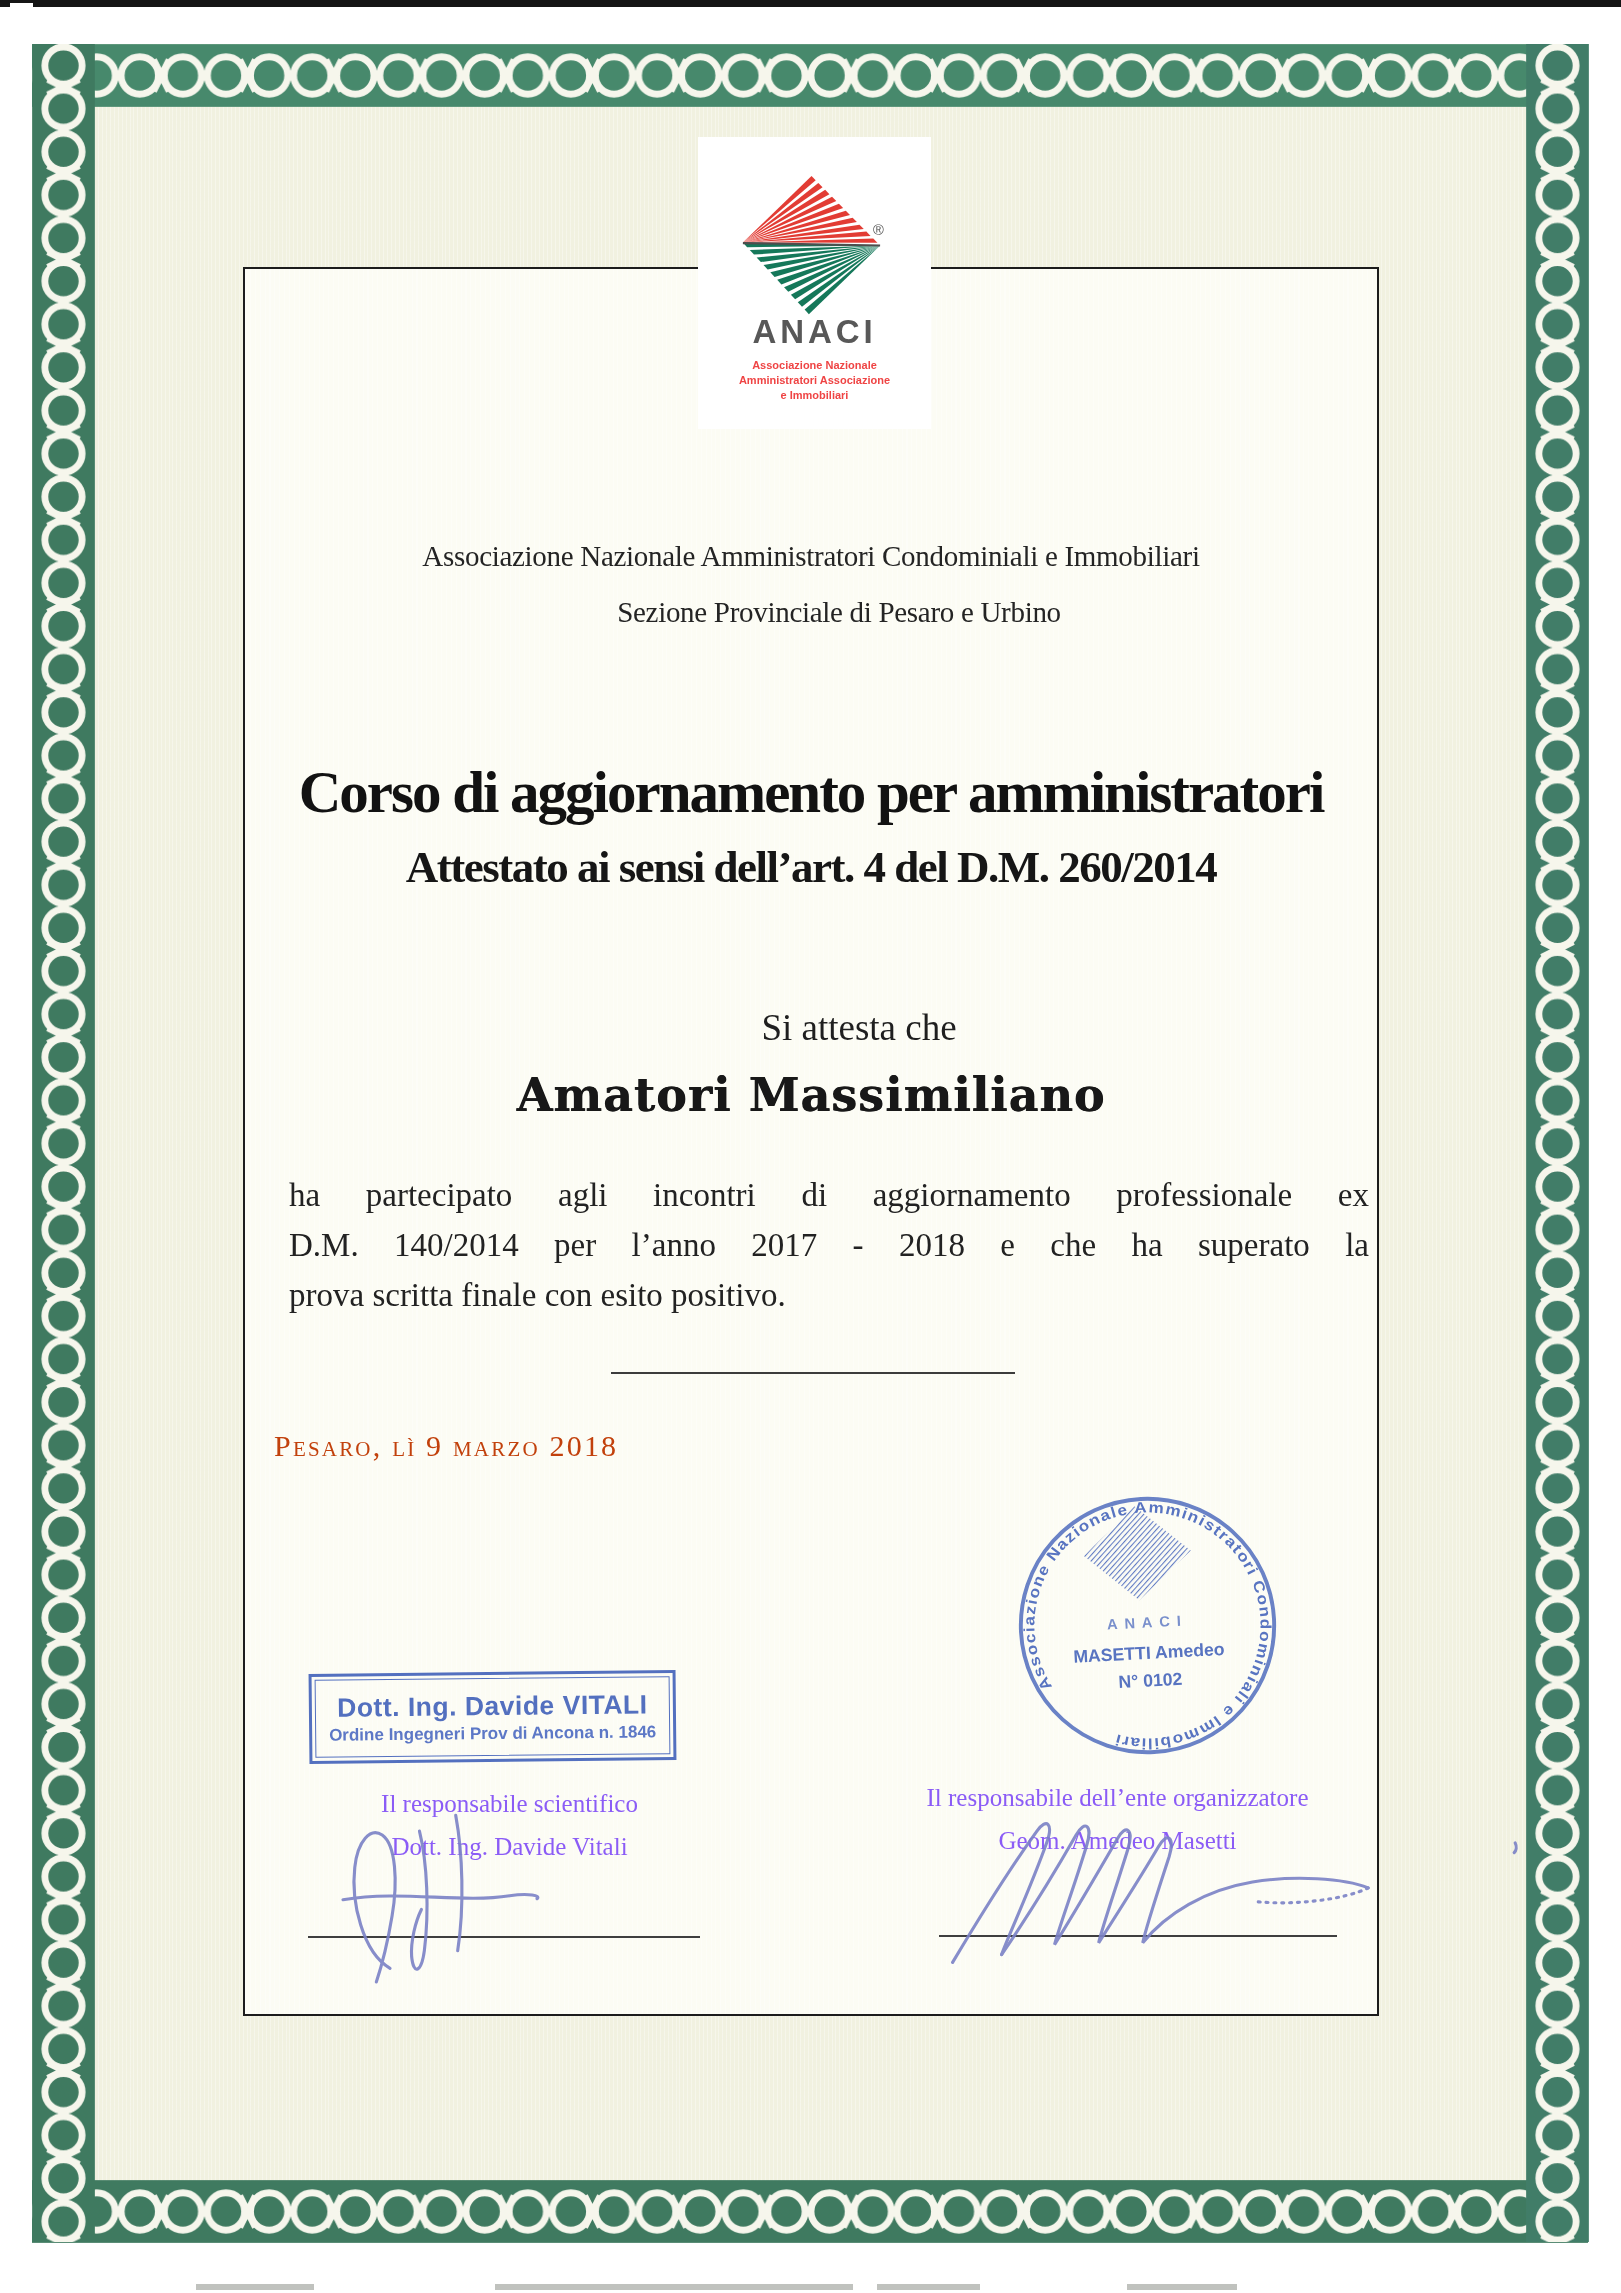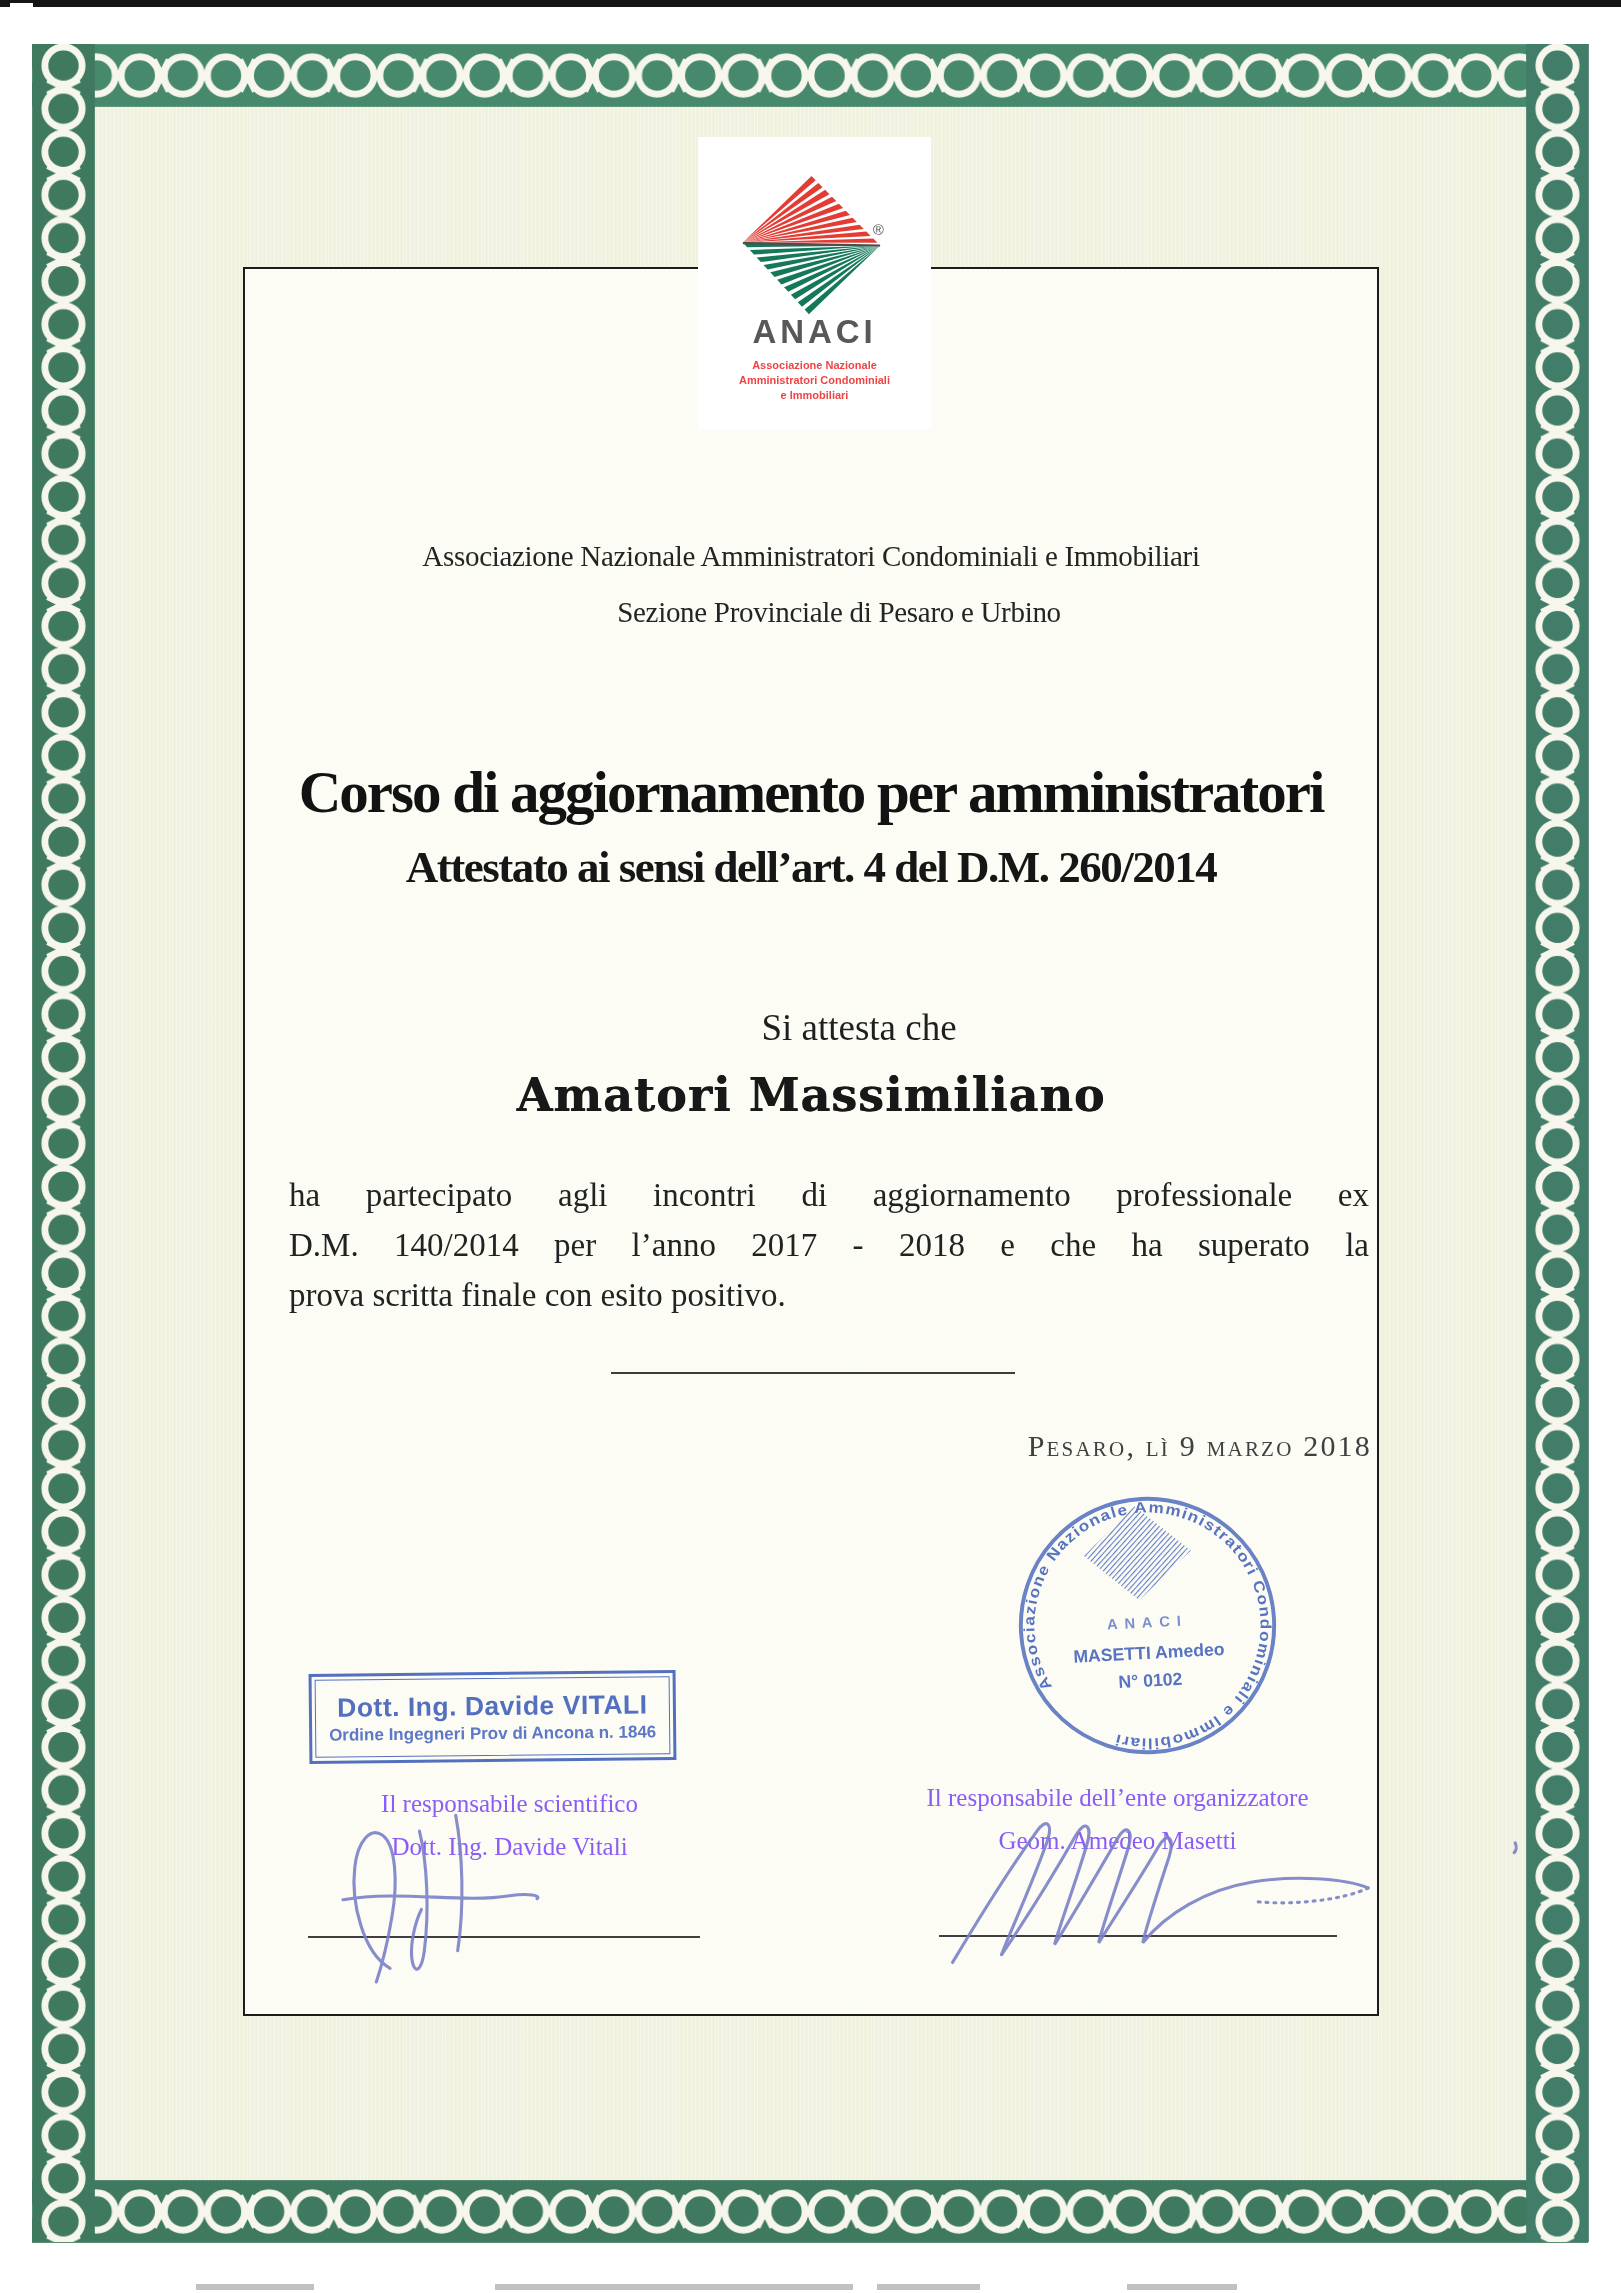--- a/index.html
+++ b/index.html
@@ -32,22 +32,22 @@
   .hdr1{top:540px;} .hdr2{top:596px;margin-left:28px;}
   .title-main{top:758px;font-size:59px;font-weight:bold;letter-spacing:-2px;color:#121212;}
   .title-sub{top:841px;font-size:45px;font-weight:bold;letter-spacing:-1.5px;color:#161616;}
   .lead{top:1006px;font-size:37px;margin-left:48px;}
   .recipient{top:1068px;font-size:46px;font-weight:bold;letter-spacing:1px;color:#181818;
              font-family:"DejaVu Serif", serif;text-shadow:0.6px 0 0 #181818;text-align:center;}
   .para{left:251px;top:1170px;width:1118px;font-size:33px;line-height:50px;color:#222;}
   .para .jl{display:block;text-align:justify;text-align-last:justify;margin-left:38px;}
   .para .jl.last{text-align-last:left;}
   .divider{left:611px;top:1372px;width:404px;height:2px;background:#3c3c3c;}
-  .dateline{left:274px;top:1429px;width:1098px;text-align:right;font-size:30px;
-            font-variant-caps:small-caps;letter-spacing:2.2px;color:#404040;}
+  .dateline{left:274px;top:1429px;width:1098px;text-align:left;font-size:30px;
+            font-variant-caps:small-caps;letter-spacing:2.2px;color:#c2410c;}
 
   
   .round-stamp{left:1012px;top:1490px;transform:rotate(-3deg);opacity:.92;}
   .rect-stamp{left:309px;top:1672px;width:367px;height:90px;box-sizing:border-box;
               border:3.9px solid #4b69bd;transform:rotate(-0.6deg);opacity:.95;background:rgba(255,255,255,.0);}
   .rect-stamp .inner{position:absolute;inset:2.9px;border:1.5px solid #4b69bd;
               display:flex;flex-direction:column;justify-content:center;align-items:center;}
   .rect-stamp .l1{font-family:"Liberation Sans",sans-serif;font-weight:bold;font-size:26.5px;color:#4b69bd;letter-spacing:0.5px;}
   .rect-stamp .l2{font-family:"Liberation Sans",sans-serif;font-weight:bold;font-size:17px;color:#5571c4;margin-top:2px;}
 
@@ -154,21 +154,21 @@
         <polygon points="145,75 54,125.2 58.3,129.9"></polygon>
       <polygon points="145,75 61,132.8 65.3,137.5"></polygon>
         <polygon points="145,75 68,140.4 72.3,145.1"></polygon>
     </g>
     <line x1="5" y1="72.5" x2="145" y2="75" stroke="#4d4d4d" stroke-width="2.2"></line>
   </svg>
   <div class="abs regmark">®</div>
   <div class="abs brand">ANACI</div>
   <div class="abs logo-subs">
     <div>Associazione Nazionale</div>
-    <div>Amministratori Condominiali</div>
+    <div>Amministratori Associazione</div>
     <div>e Immobiliari</div>
   </div>
 
   <div class="abs center-line hdr hdr1">Associazione Nazionale Amministratori Condominiali e Immobiliari</div>
   <div class="abs center-line hdr hdr2">Sezione Provinciale di Pesaro e Urbino</div>
 
   <div class="abs center-line title-main">Corso di aggiornamento per amministratori</div>
   <div class="abs center-line title-sub">Attestato ai sensi dell’art. 4 del D.M. 260/2014</div>
 
   <div class="abs center-line lead">Si attesta che</div>

